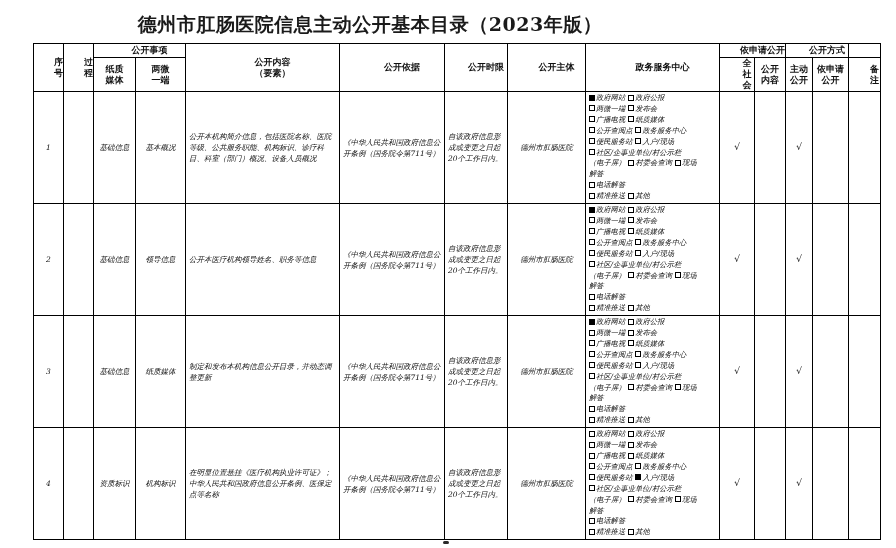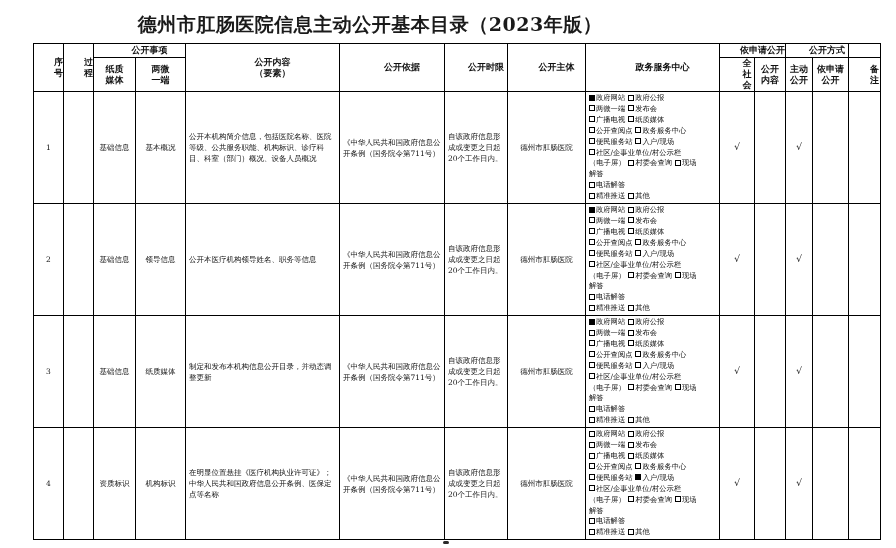--- a/index.html
+++ b/index.html
@@ -3,21 +3,21 @@
 <meta charset="utf-8">
 <style>
   html, body { margin: 0; padding: 0; background: #ffffff; }
   body { width: 896px; height: 548px; position: relative; overflow: hidden;
          font-family: "DejaVu Serif", serif; color: #111; }
   .title { position: absolute; top: 12px; left: 0; width: 740px; text-align: center;
            font-family: "DejaVu Serif", serif; font-size: 19px; font-weight: bold; letter-spacing: 0.5px; color: #1a1a1a; }
   table { position: absolute; left: 33px; top: 43px; border-collapse: collapse; table-layout: fixed; }
   td, th { border: 1.4px solid #000; padding: 0; text-align: center; vertical-align: middle; overflow: hidden; }
   th { font-family: "DejaVu Sans", sans-serif; font-size: 9px; font-weight: bold; line-height: 11px; padding-left: 20px; }
-  td { font-size: 7.5px; line-height: 11px; }
+  td { font-size: 7.5px; line-height: 11px; font-style: italic; }
   .h1 { height: 14px; }
   .h2 { height: 33px; }
   .datarow { height: 108px; }
   .left { text-align: left; padding: 0 3px; }
   .channels { text-align: left; padding: 1px 3px; font-size: 7.3px; line-height: 10.9px; vertical-align: top; }
   .channels div { white-space: nowrap; }
   .box { display: inline-block; width: 6px; height: 6px; border: 1px solid #000; margin-right: 1px; vertical-align: -0.5px; box-sizing: border-box; }
   .box.on { background: #000; }
   .check { font-family: "DejaVu Sans", sans-serif; font-size: 9px; }
   .page-mark { position: absolute; top: 541px; left: 443px; width: 6px; height: 3px; background: #2a2a2a; border-radius: 2px; }

